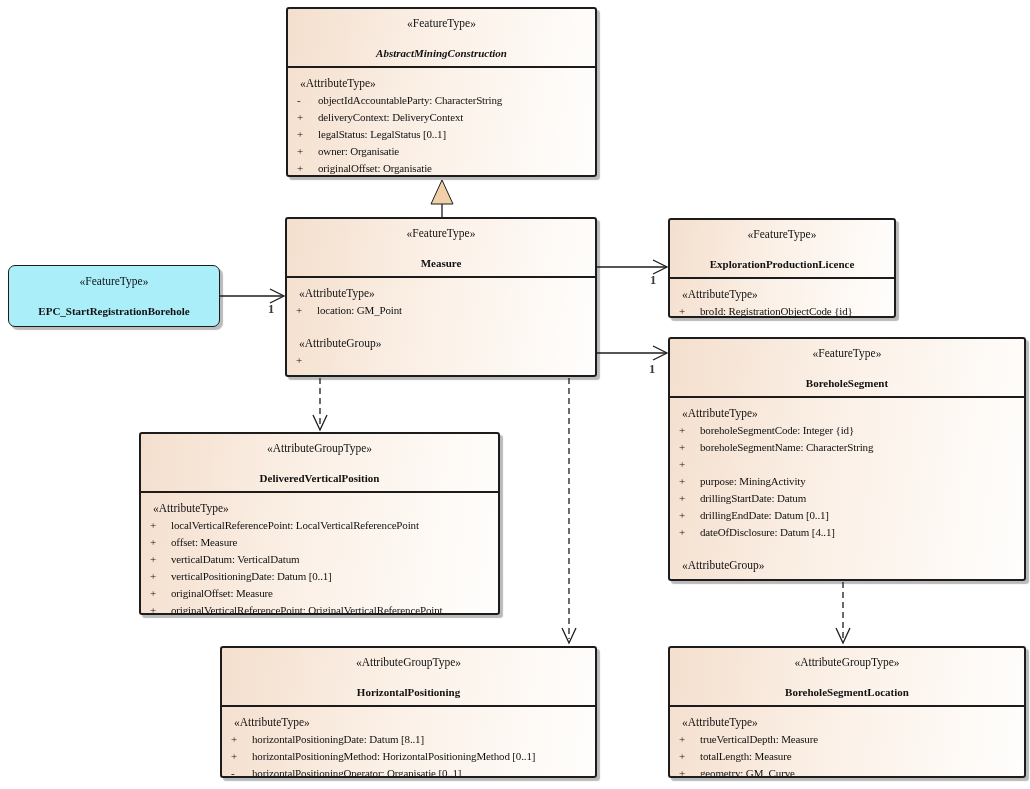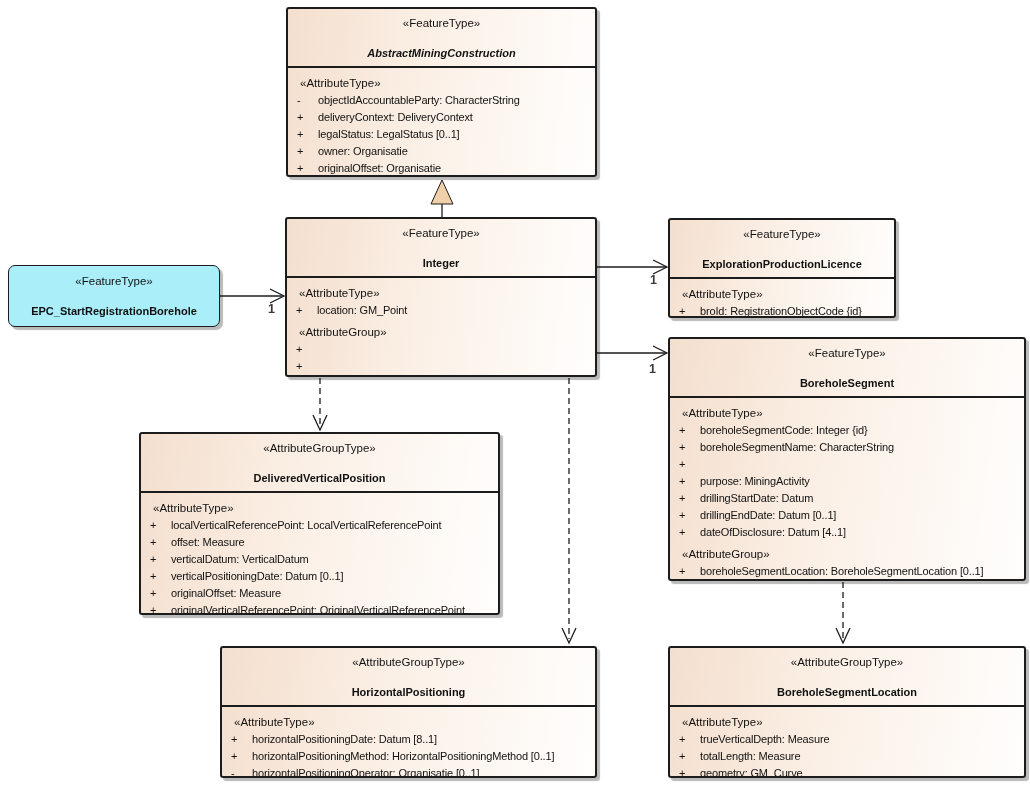--- a/index.html
+++ b/index.html
@@ -1,37 +1,37 @@
 <!DOCTYPE html>
 <html style="--canvas-bg: #ffffff; --class-fill-left: #f4dfce; --class-fill-right: #fffefd; --class-border: #1c1c1c; --epc-fill: #a9eef8; --generalization-arrow-fill: #efd0a8; --shadow: rgba(140,140,140,0.6);"><head>
 <meta charset="utf-8">
 <style>
   html,body{margin:0;padding:0;background:#fff;}
   #canvas{
     position:relative;width:1030px;height:789px;background:var(--canvas-bg,#fff);
-    font-family:Liberation Sans, sans-serif;color:#111;overflow:hidden;
+    font-family:Liberation Serif, serif;color:#111;overflow:hidden;
   }
   .uml-class{
     position:absolute;box-sizing:border-box;
     background:linear-gradient(98deg,var(--class-fill-left,#f4dfce) 0%,#fbf0e6 45%,var(--class-fill-right,#fffefd) 100%);
     border:2px solid var(--class-border,#1c1c1c);
     border-radius:3px;
     box-shadow:3px 3px 1px var(--shadow,rgba(140,140,140,.6));
     overflow:hidden;
   }
   .uml-header{
     text-align:center;padding:7px 4px 5px;
     border-bottom:2px solid var(--class-border,#1c1c1c);
   }
   .stereotype{font-size:11.5px;line-height:15px;}
   .classname{font-size:11px;line-height:16px;font-weight:bold;margin-top:14px;}
   .classname.abstract{font-style:italic;}
   .uml-body{padding:6px 6px 4px 2px;}
   .sec-heading{font-size:11.5px;line-height:16px;margin:1px 0 1px 10px;}
-  .section-gap{margin-top:5px;}
+  .section-gap{margin-top:16px;}
   .row{display:flex;font-size:11px;line-height:17px;white-space:nowrap;}
   .pfx{width:21px;padding-left:7px;flex:none;}
   .txt{letter-spacing:-0.15px;text-align:center;}
   .epc-class{
     position:absolute;box-sizing:border-box;
     background:var(--epc-fill,#a9eef8);
     border:1.5px solid #1c1c1c;border-radius:7px;
     box-shadow:3px 3px 1px var(--shadow,rgba(140,140,140,.6));
     display:flex;flex-direction:column;align-items:center;justify-content:center;
     text-align:center;
@@ -76,21 +76,21 @@
         <div class="row">
           <span class="pfx">+</span>
           <span class="txt">originalOffset: Organisatie</span>
         </div>
       </div>
   </div>
 
   <div class="uml-class" style="left:285px;top:217px;width:312px;height:160px;">
     <div class="uml-header">
       <div class="stereotype">«FeatureType»</div>
-      <div class="classname">Integer</div>
+      <div class="classname">Measure</div>
     </div>
     <div class="uml-body">
         <div class="sec-heading">«AttributeType»</div>
         <div class="row">
           <span class="pfx">+</span>
           <span class="txt">location: GM_Point</span>
         </div>
         <div class="sec-heading section-gap">«AttributeGroup»</div>
         <div class="row">
           <span class="pfx">+</span>

